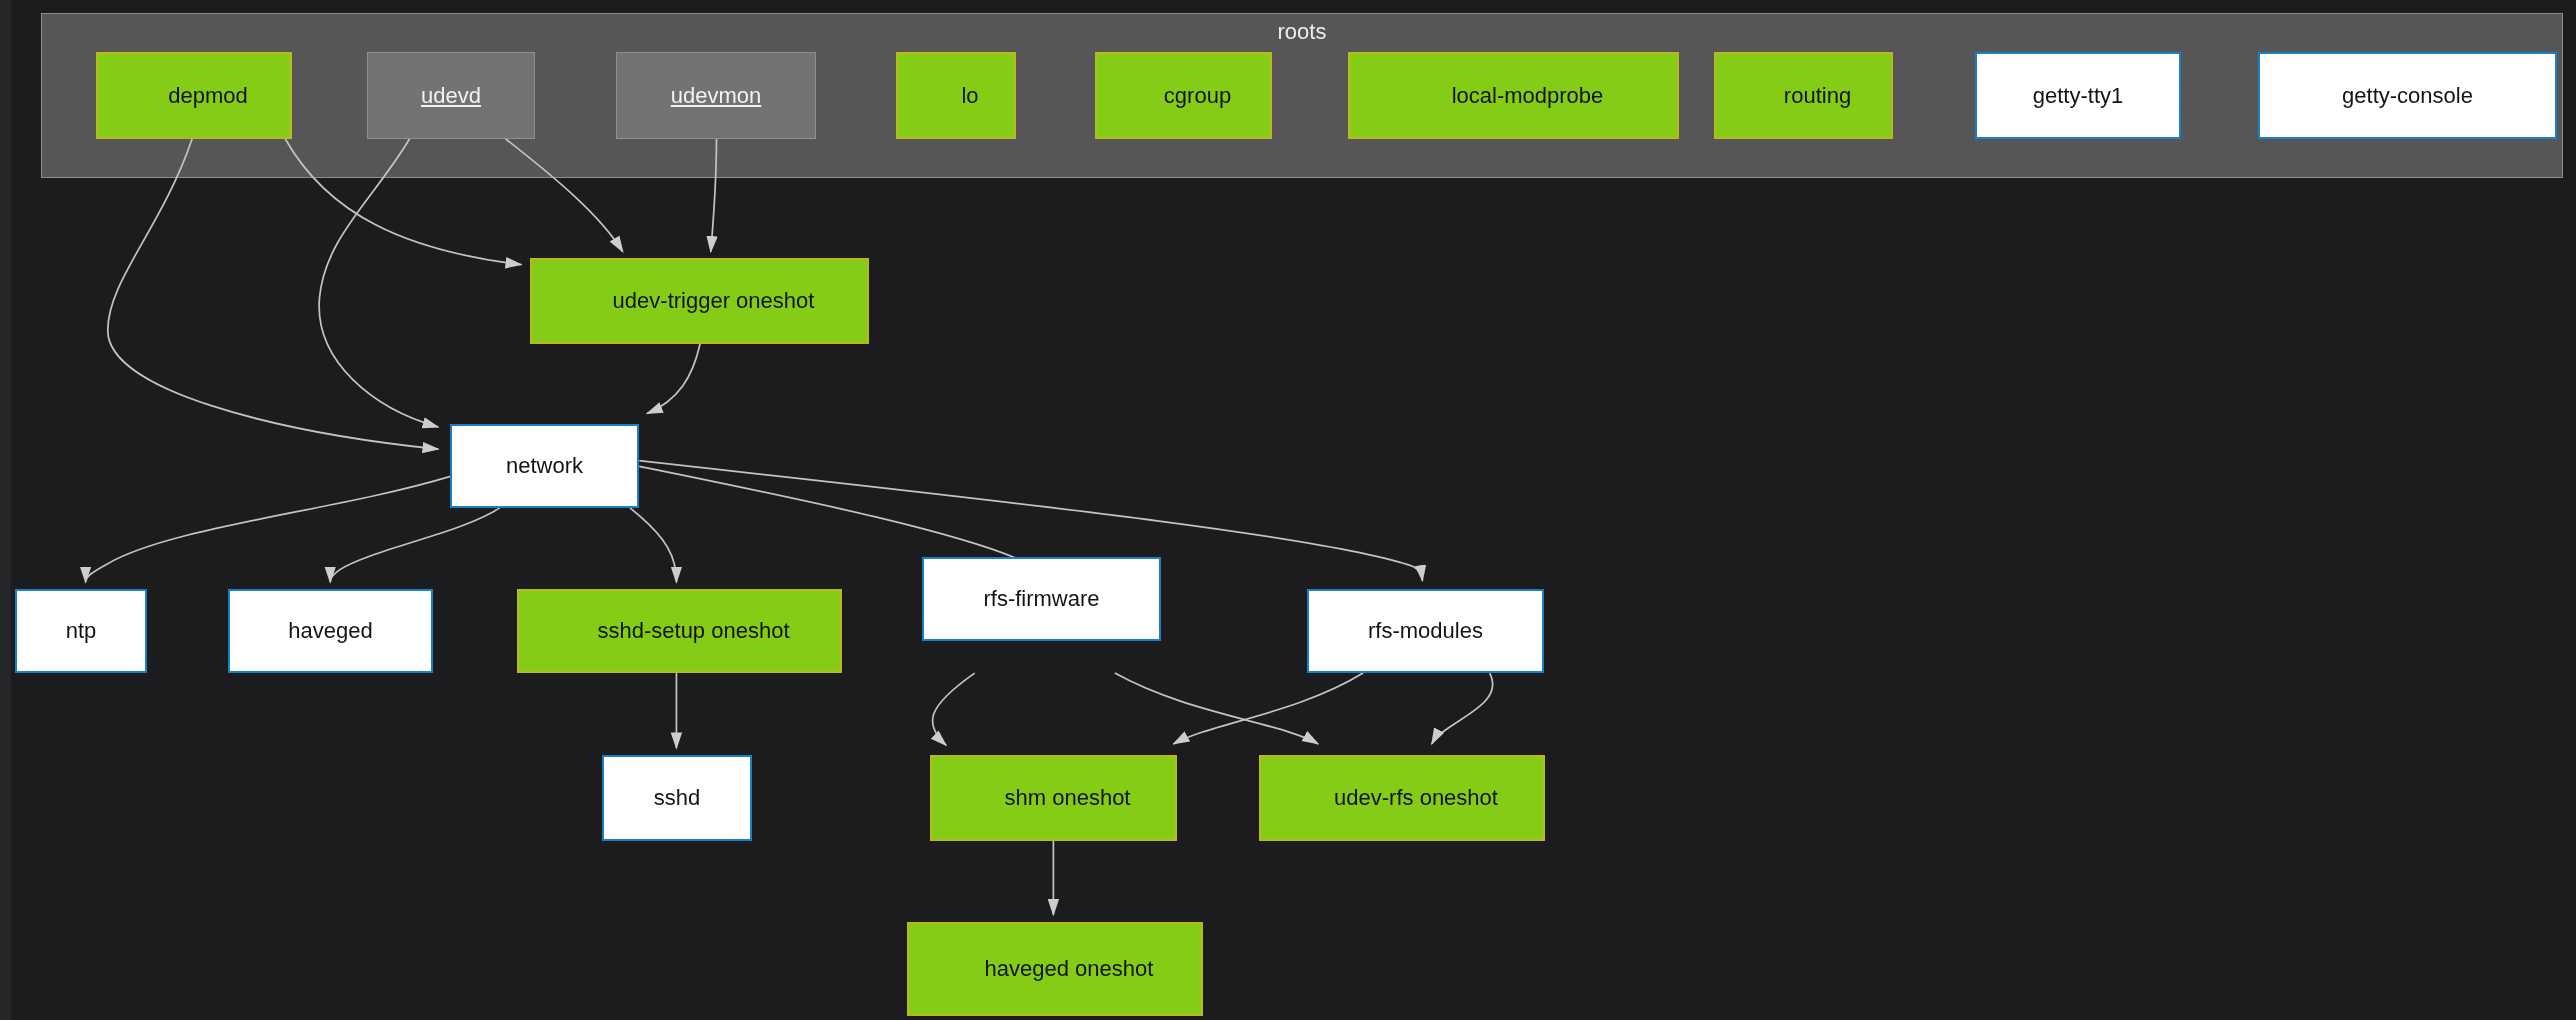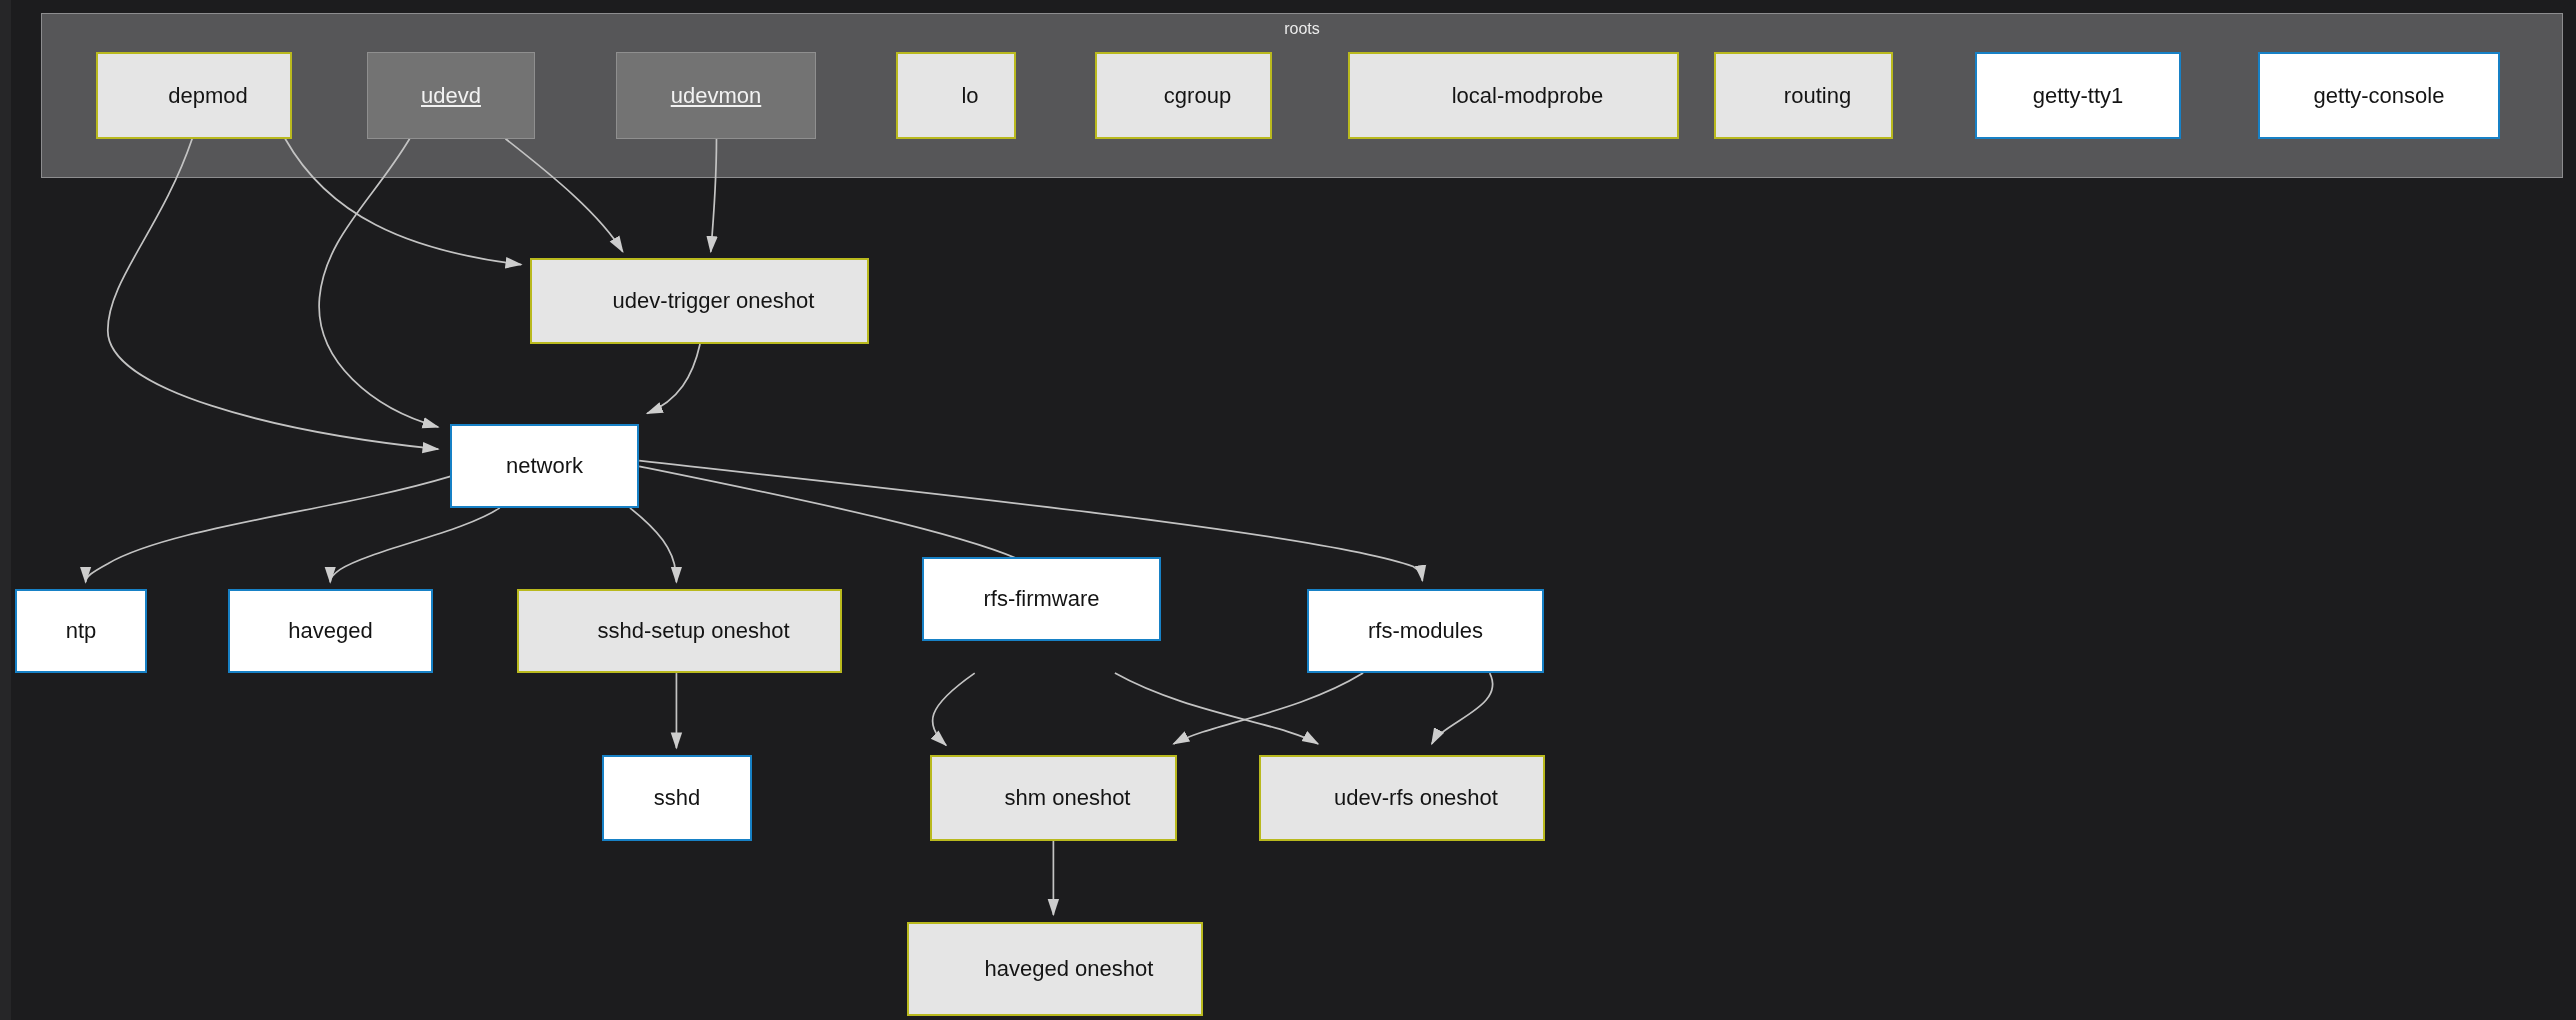--- a/index.html
+++ b/index.html
@@ -29,21 +29,21 @@
     border: 1.4px solid #8d8d8f;
     box-sizing: border-box;
   }
   .cluster-label {
     position: absolute;
     top: 7.2px;
     left: 0;
     width: 100%;
     text-align: center;
     color: #ececec;
-    font-size: 16px;
+    font-size: 22px;
     line-height: 1;
   }
   svg.edges-layer {
     position: absolute;
     left: 0; top: 0;
     width: 2576px; height: 1020px;
   }
   .edge-path {
     fill: none;
     stroke: #c3c3c3;
@@ -53,21 +53,21 @@
     position: absolute;
     display: flex;
     align-items: center;
     justify-content: center;
     box-sizing: border-box;
     font-size: 22px;
     text-align: center;
     white-space: nowrap;
   }
   .node.yellow {
-    background: #e5e5e5;
+    background: #84cc16;
     border: 2.1px solid #b9b91e;
     color: #141414;
     padding-left: 28px;
   }
   .node.blue {
     background: #ffffff;
     border: 2.1px solid #1781c6;
     color: #141414;
   }
   .node.dark {
@@ -132,21 +132,21 @@
       </div>
       <div class="node yellow" style="left: 1348px; top: 52px; width: 331px; height: 87px;">
         <span>local-modprobe</span>
       </div>
       <div class="node yellow" style="left: 1714px; top: 52px; width: 179px; height: 87px;">
         <span>routing</span>
       </div>
       <div class="node blue" style="left: 1975px; top: 52px; width: 206px; height: 87px;">
         <span>getty-tty1</span>
       </div>
-      <div class="node blue" style="left: 2258px; top: 52px; width: 242px; height: 87px;">
+      <div class="node blue" style="left: 2258px; top: 52px; width: 299px; height: 87px;">
         <span>getty-console</span>
       </div>
       <div class="node yellow" style="left: 530px; top: 258px; width: 339px; height: 86px;">
         <span>udev-trigger oneshot</span>
       </div>
       <div class="node blue" style="left: 450px; top: 424px; width: 189px; height: 84px;">
         <span>network</span>
       </div>
       <div class="node blue" style="left: 15px; top: 589px; width: 132px; height: 84px;">
         <span>ntp</span>

